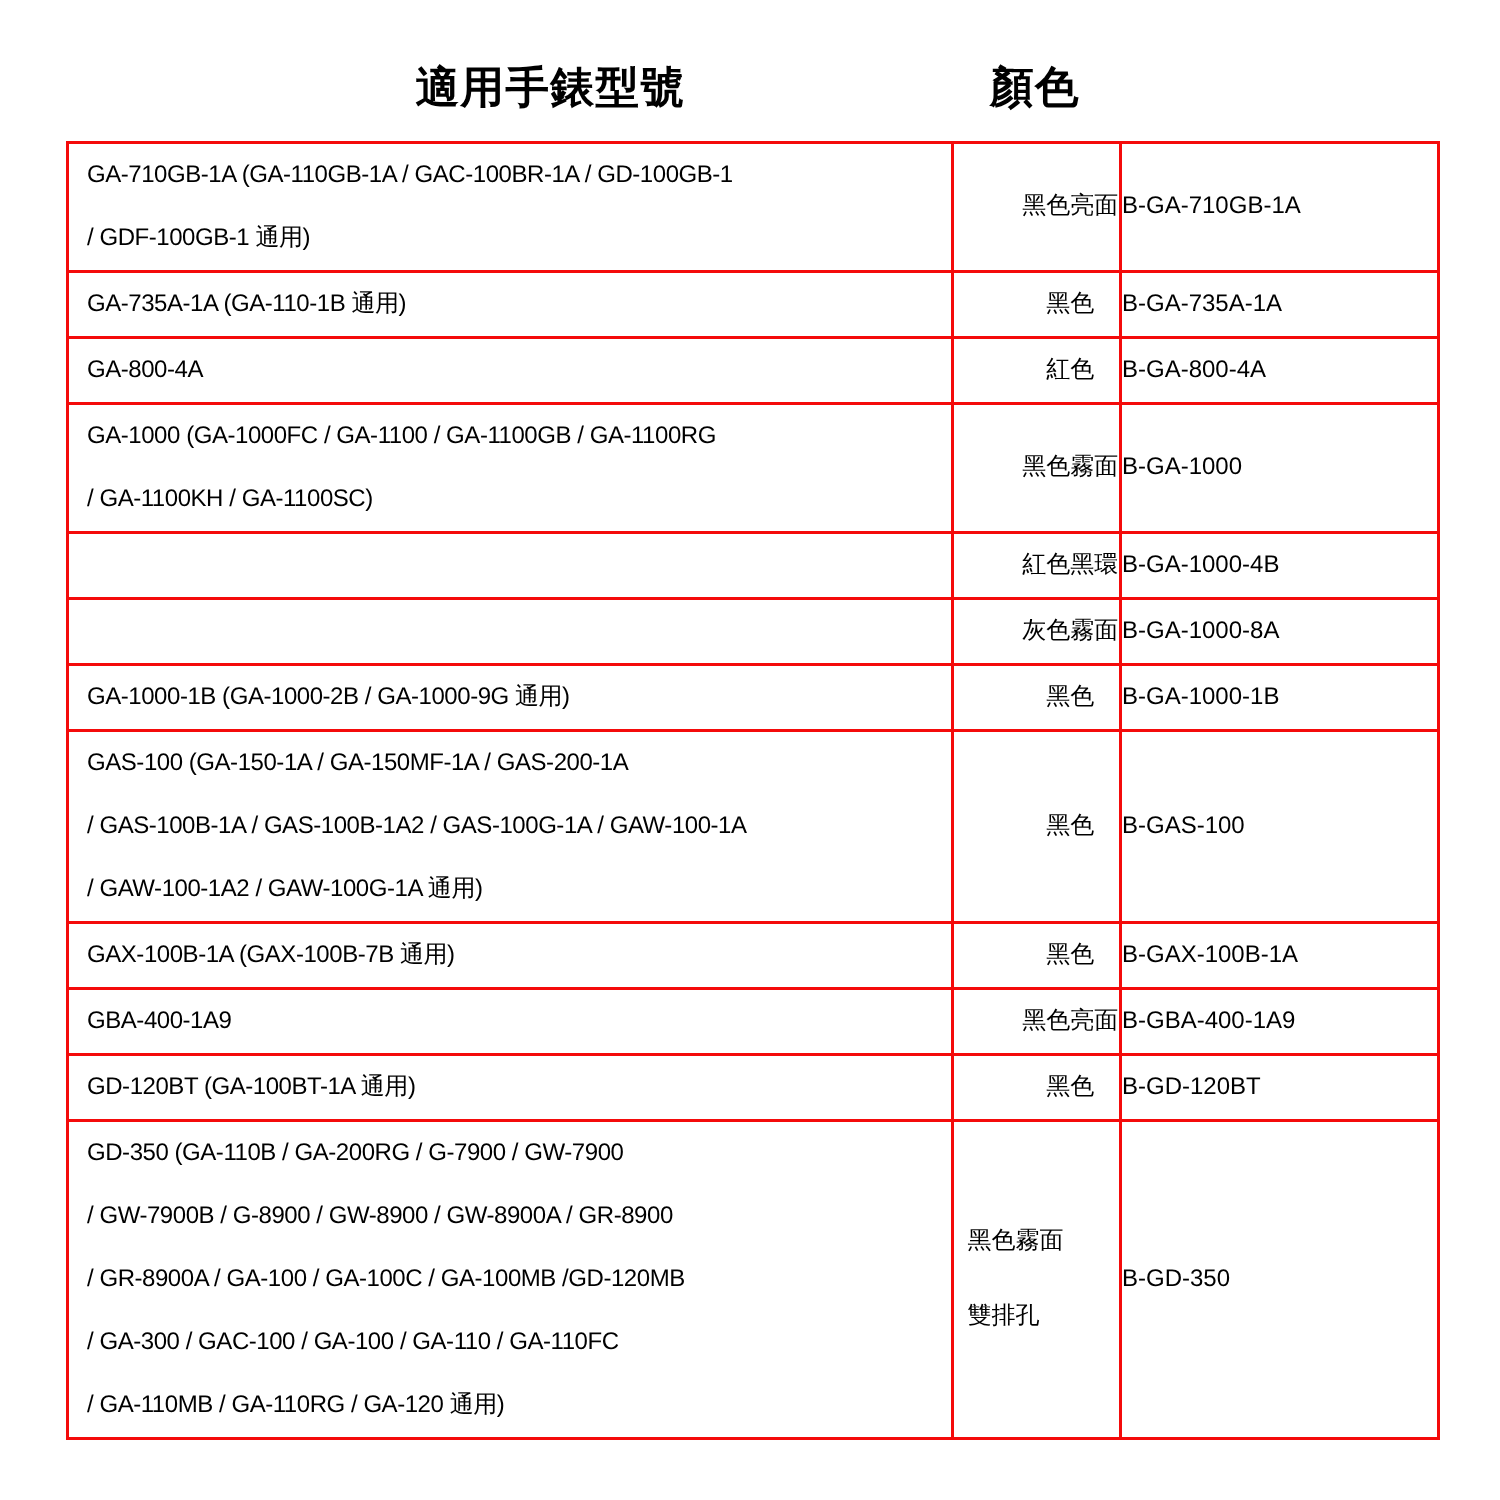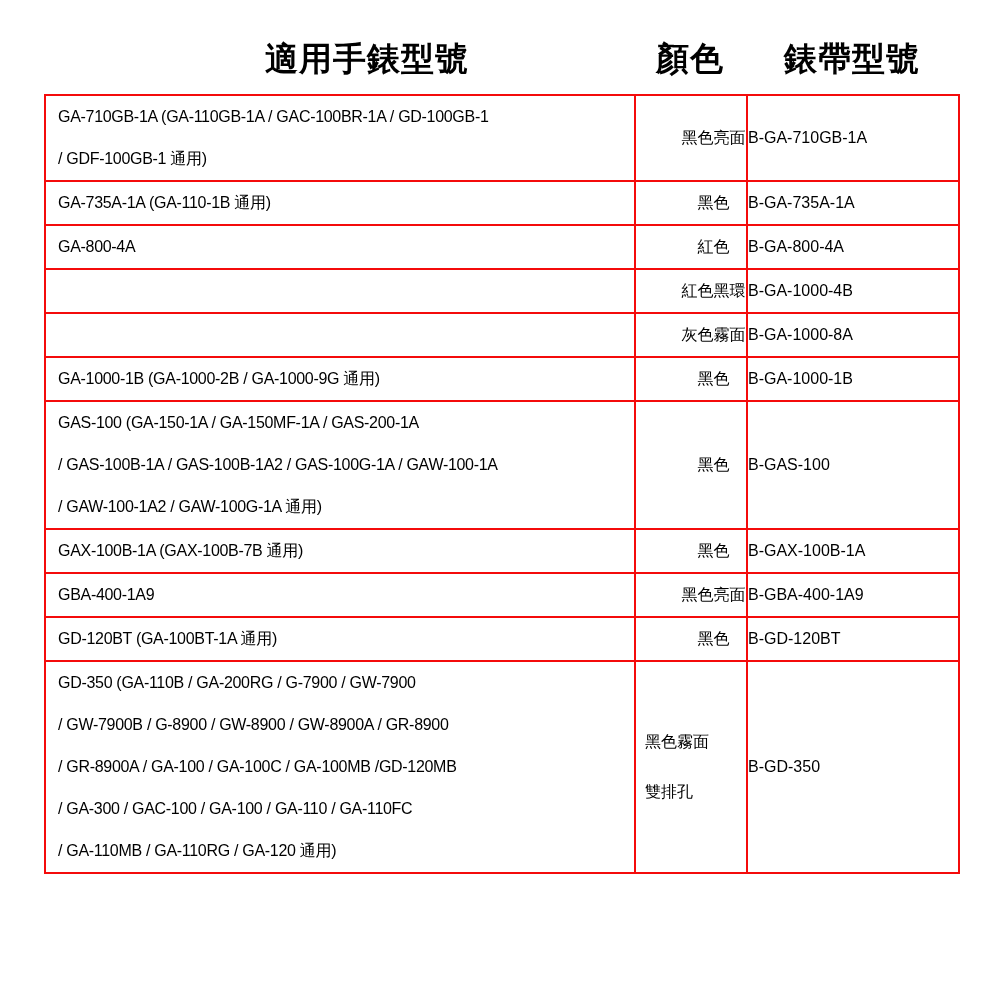--- a/index.html
+++ b/index.html
@@ -25,21 +25,21 @@
   
   .header-row {
     display: grid;
     grid-template-columns: 590px 112px 212px;
     height: 50px;
     align-items: center;
     margin-bottom: 10px;
   }
   .header-cell {
     text-align: center;
-    font-size: 33px;
+    font-size: 29px;
     font-weight: bold;
     letter-spacing: 1px;
     white-space: nowrap;
   }
   .header-cell.models { position: relative; left: 28px; }
 
   table.spec-table {
     border-collapse: collapse;
     table-layout: fixed;
     width: 914px;
@@ -71,21 +71,20 @@
   }
 </style>
 </head>
 <body>
 
 <div class="page">
 
   <div class="header-row">
     <div class="header-cell models">適用手錶型號</div>
     <div class="header-cell color">顏色</div>
-    <div class="header-cell strap">錶帶型號</div>
   </div>
 
   <table class="spec-table">
     <colgroup>
       <col class="c-models">
       <col class="c-color">
       <col class="c-strap">
     </colgroup>
     <tbody>
         <tr>
@@ -110,20 +109,30 @@
         <tr>
           <td class="models-cell">
             <div class="model-line">GA-800-4A</div>
           </td>
           <td class="color-cell">
             <div class="color-line">紅色</div>
           </td>
           <td class="strap-cell">B-GA-800-4A</td>
         </tr>
         <tr>
+          <td class="models-cell">
+            <div class="model-line">GA-1000 (GA-1000FC / GA-1100 / GA-1100GB / GA-1100RG</div>
+            <div class="model-line">/ GA-1100KH / GA-1100SC)</div>
+          </td>
+          <td class="color-cell">
+            <div class="color-line">黑色霧面</div>
+          </td>
+          <td class="strap-cell">B-GA-1000</td>
+        </tr>
+        <tr>
           <td class="models-cell"></td>
           <td class="color-cell">
             <div class="color-line">紅色黑環</div>
           </td>
           <td class="strap-cell">B-GA-1000-4B</td>
         </tr>
         <tr>
           <td class="models-cell"></td>
           <td class="color-cell">
             <div class="color-line">灰色霧面</div>

